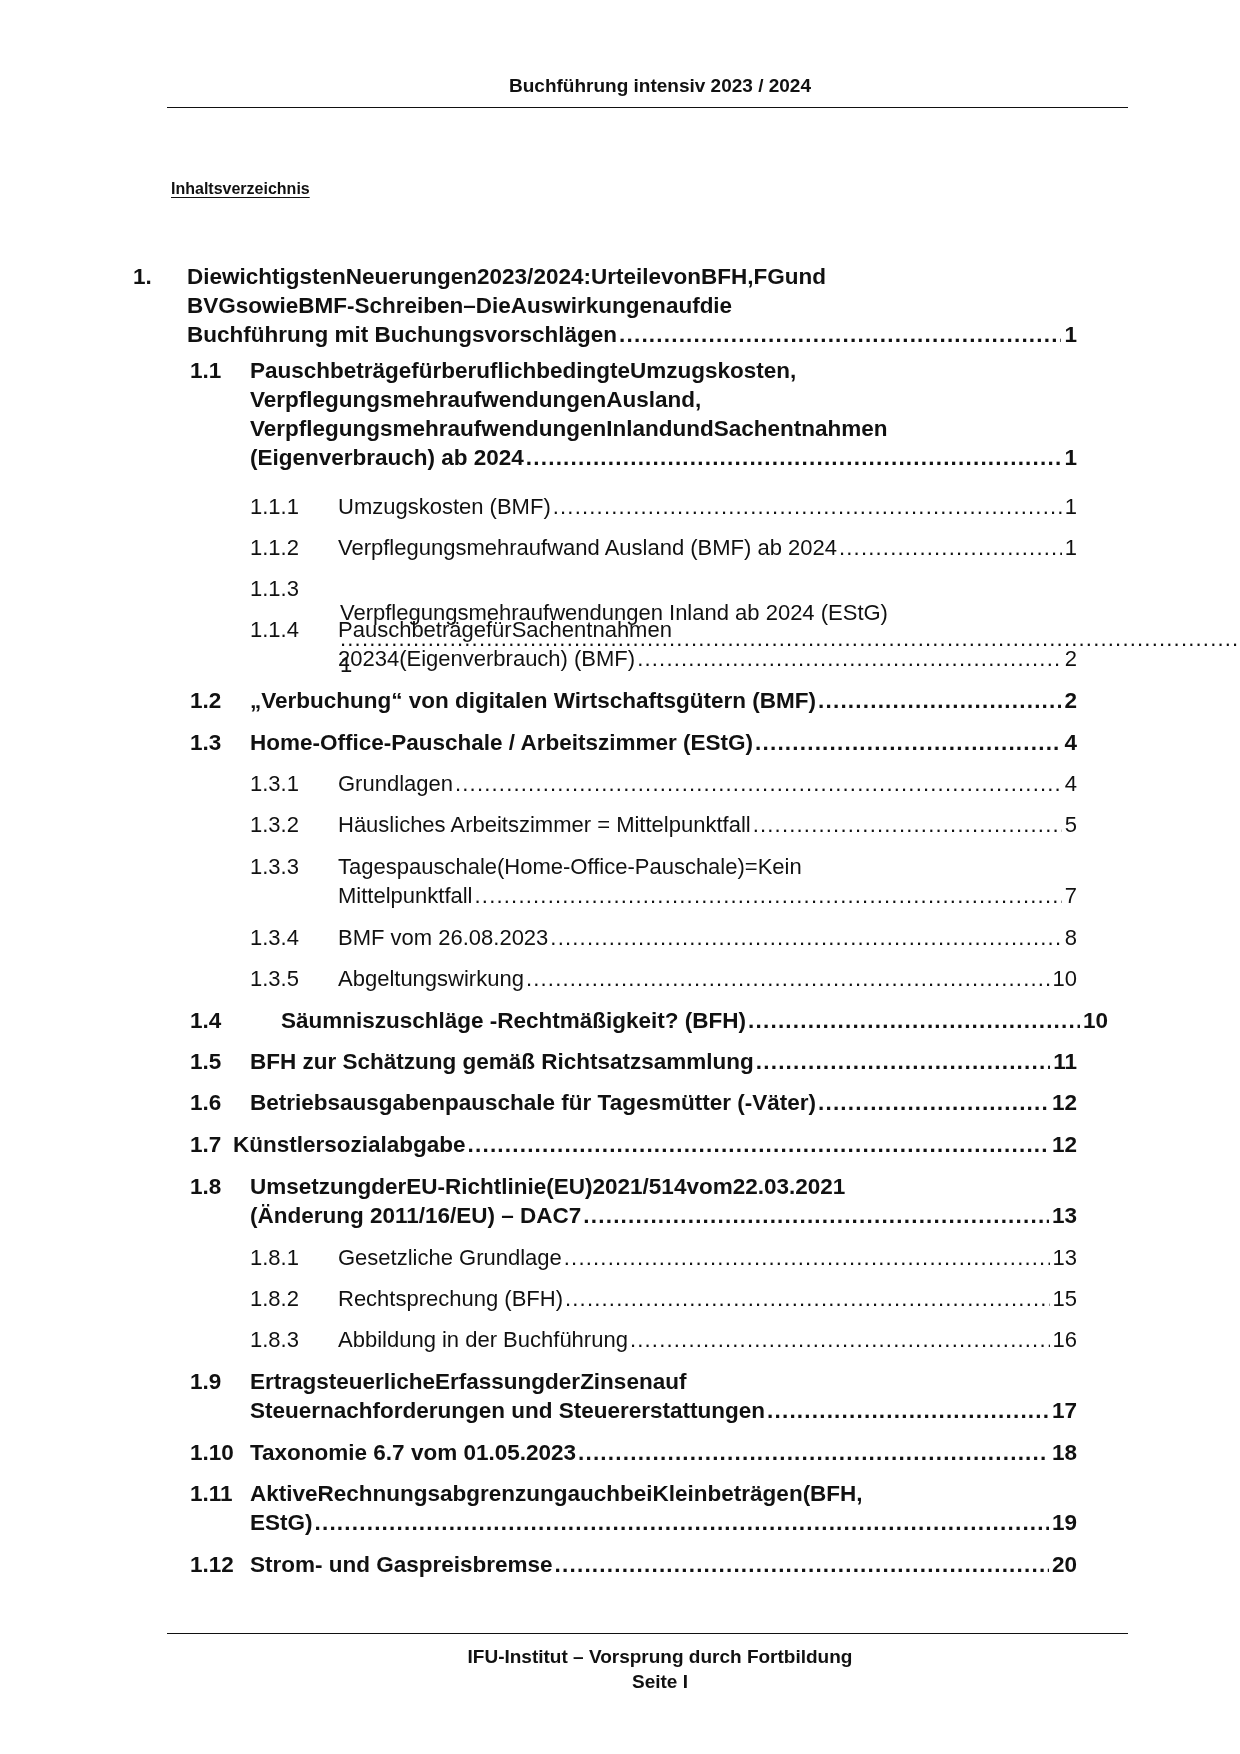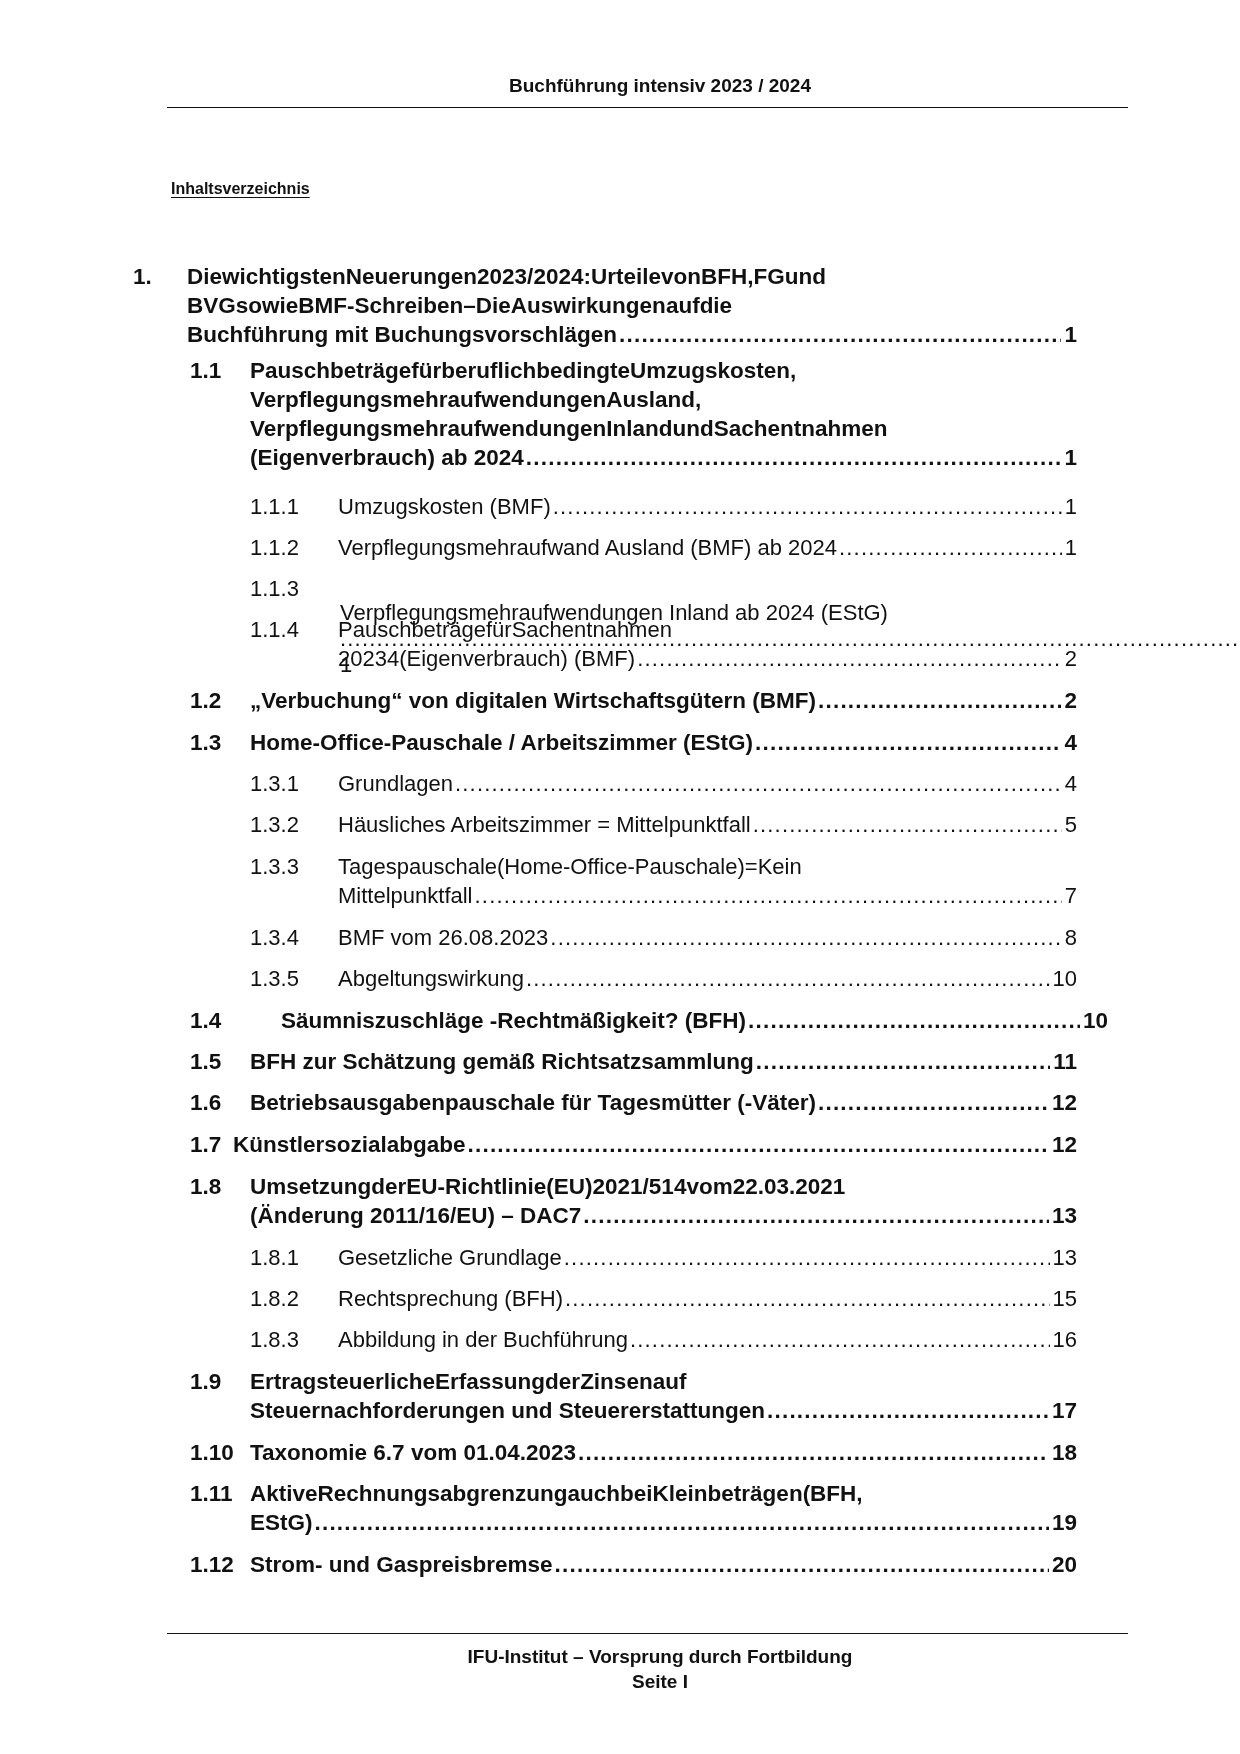--- a/index.html
+++ b/index.html
@@ -270,21 +270,21 @@
       </div>
       <div class="line b lead" style="left: 250px; top: 1398px; width: 827px;">
         <span class="txt">Steuernachforderungen und Steuererstattungen</span>
         <span class="dots"></span>
         <span class="pg">17</span>
       </div>
     </div>
     <div class="row">
       <span class="num b" style="left: 190px; top: 1440px;">1.10</span>
       <div class="line b lead" style="left: 250px; top: 1440px; width: 827px;">
-        <span class="txt">Taxonomie 6.7 vom 01.04.2023</span>
+        <span class="txt">Taxonomie 6.7 vom 01.05.2023</span>
         <span class="dots"></span>
         <span class="pg">18</span>
       </div>
     </div>
     <div class="row">
       <span class="num b" style="left: 190px; top: 1481px;">1.11</span>
       <div class="line b just" style="left: 250px; top: 1481px; width: 750px;">
         <span>Aktive</span>
         <span>Rechnungsabgrenzung</span>
         <span>auch</span>

